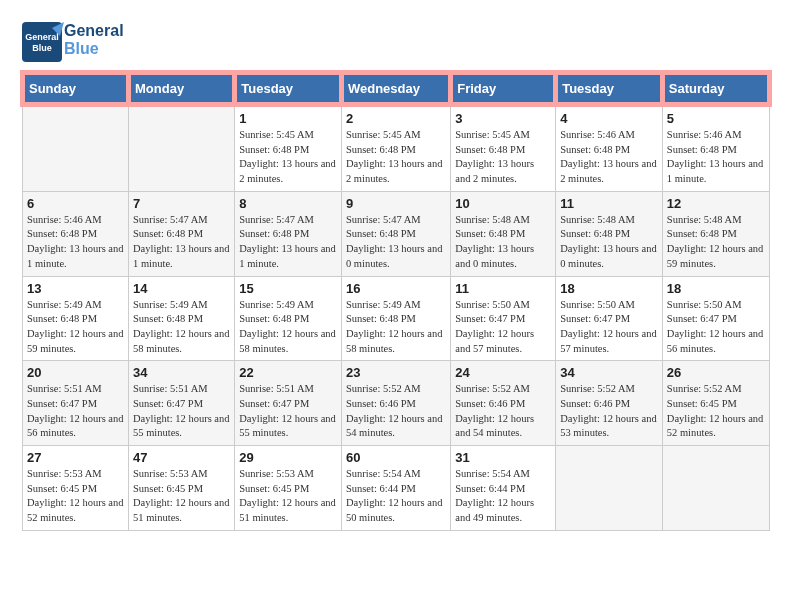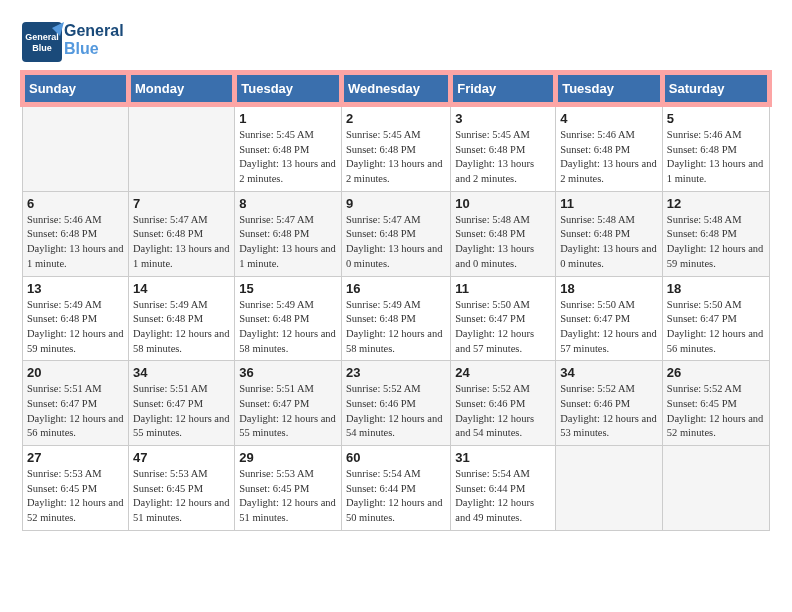--- a/index.html
+++ b/index.html
@@ -208,21 +208,21 @@
       <tr>
         <td>
           <div class="day-num">20</div>
           <div class="day-info">Sunrise: 5:51 AM<br>Sunset: 6:47 PM<br>Daylight: 12 hours and 56 minutes.</div>
         </td>
         <td>
           <div class="day-num">34</div>
           <div class="day-info">Sunrise: 5:51 AM<br>Sunset: 6:47 PM<br>Daylight: 12 hours and 55 minutes.</div>
         </td>
         <td>
-          <div class="day-num">36</div>
+          <div class="day-num">22</div>
           <div class="day-info">Sunrise: 5:51 AM<br>Sunset: 6:47 PM<br>Daylight: 12 hours and 55 minutes.</div>
         </td>
         <td>
           <div class="day-num">23</div>
           <div class="day-info">Sunrise: 5:52 AM<br>Sunset: 6:46 PM<br>Daylight: 12 hours and 54 minutes.</div>
         </td>
         <td>
           <div class="day-num">24</div>
           <div class="day-info">Sunrise: 5:52 AM<br>Sunset: 6:46 PM<br>Daylight: 12 hours and 54 minutes.</div>
         </td>

